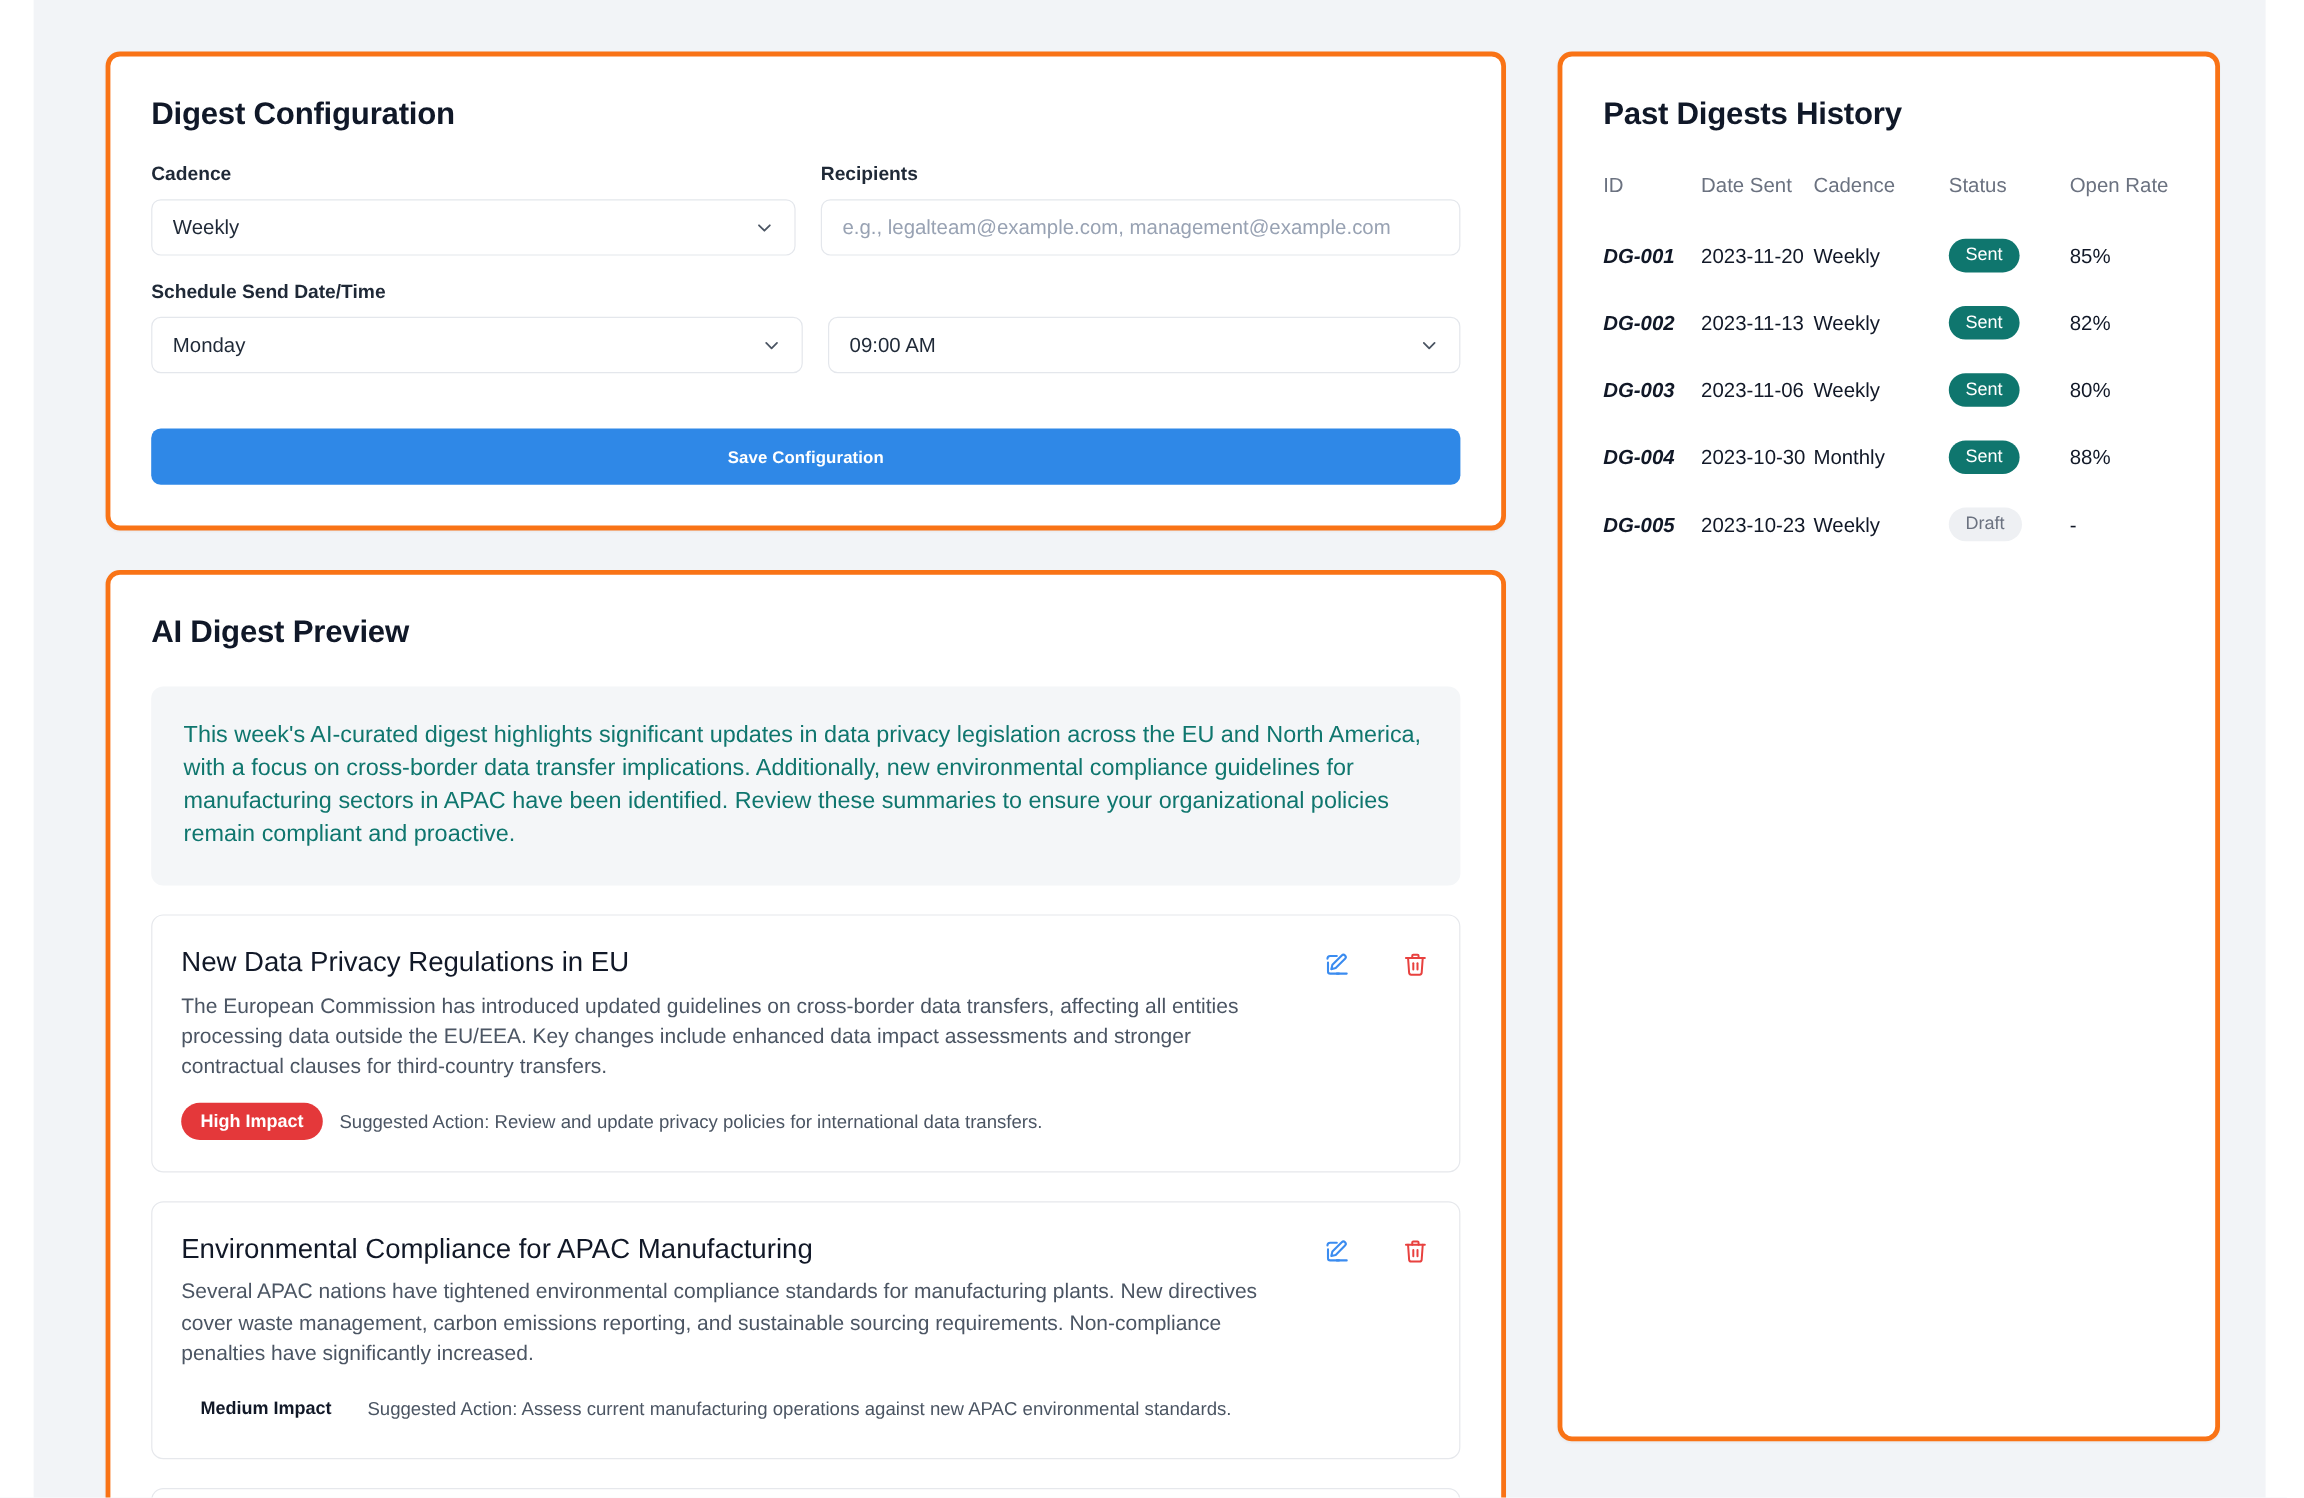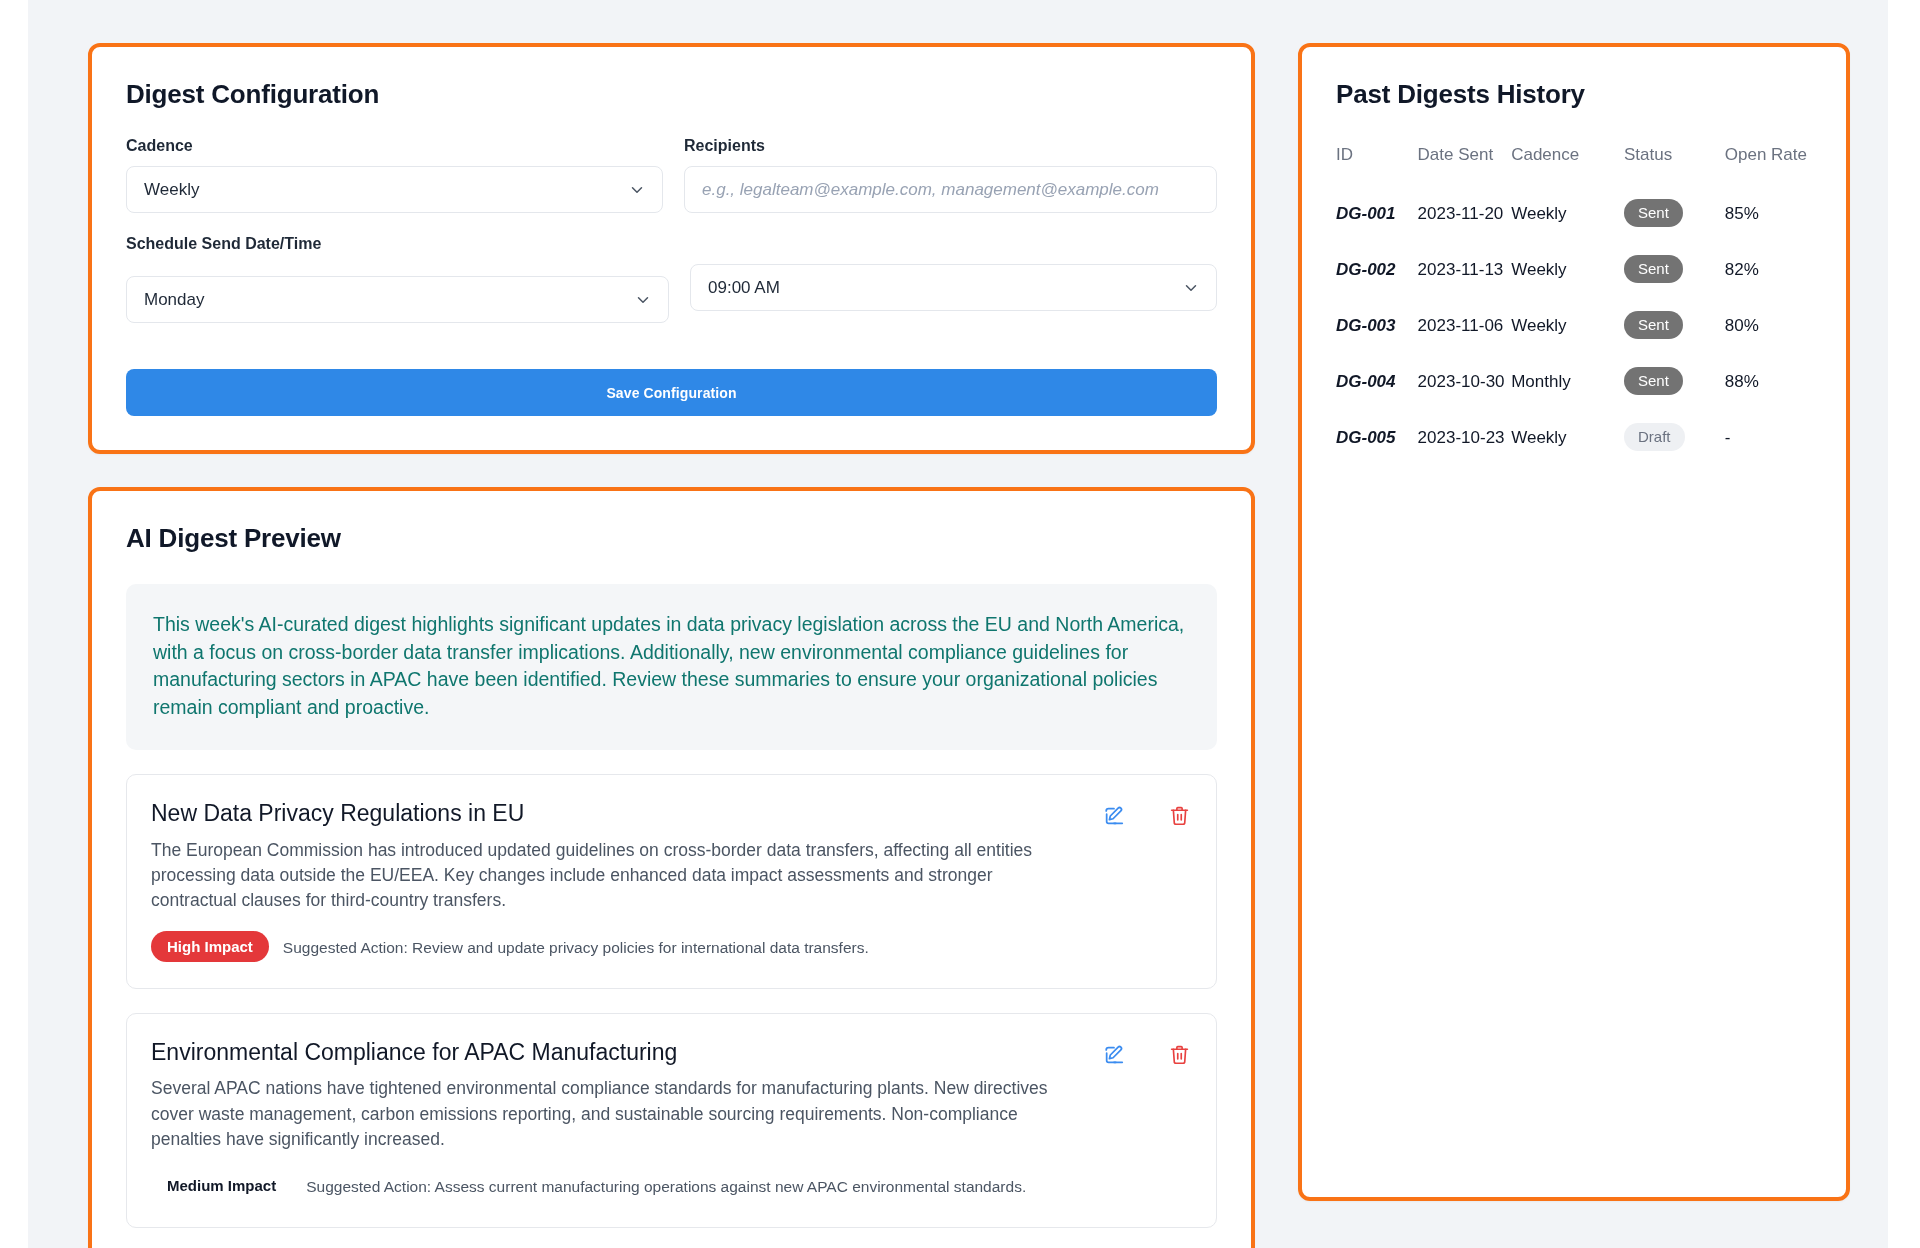--- a/index.html
+++ b/index.html
@@ -68,21 +68,21 @@
   .form-row {
     display: flex;
     gap: 21px;
     margin-bottom: 22px;
   }
   .form-row:last-of-type { margin-bottom: 0; }
 
   .field { display: flex; flex-direction: column; }
   .field.grow { flex: 1 1 0; }
   .field.w-half { flex: 0 0 537px; }
-  .field.w-day  { flex: 0 0 543px; gap: 12px; }
+  .field.w-day  { flex: 0 0 543px; }
   .field.w-time { flex: 1 1 0; }
 
   .field-label {
     font-size: 16px;
     font-weight: bold;
     color: #1f2937;
     margin-bottom: 11px;
   }
 
   .control {
@@ -99,21 +99,21 @@
     background: #ffffff;
     font-family: "Liberation Sans", sans-serif;
     font-size: 17px;
     color: #1f2937;
     padding: 0 42px 0 17px;
     outline: none;
     appearance: none;
     -webkit-appearance: none;
   }
 
-  input.control-input { padding-right: 32px; font-style: italic; }
+  input.control-input { padding-right: 32px; }
   input.control-input::placeholder { color: #98a2b3; }
 
   .chevron {
     position: absolute;
     right: 17px;
     top: 0;
     height: 47px;
     display: flex;
     align-items: center;
     pointer-events: none;
@@ -266,21 +266,21 @@
 
   td.cadence-cell, td.open-cell { word-break: normal; }
 
   .status-pill {
     display: inline-block;
     font-size: 15px;
     border-radius: 999px;
     padding: 5px 14px;
     line-height: 1.2;
   }
-  .status-pill.sent  { background: #737373; color: #ffffff; }
+  .status-pill.sent  { background: #0f766e; color: #ffffff; }
   .status-pill.draft { background: #eef0f3; color: #6b7280; }
 </style>
 </head>
 <body>
 
 <div class="app-canvas">
   <div class="layout">
 
     <div class="col-main">
 

